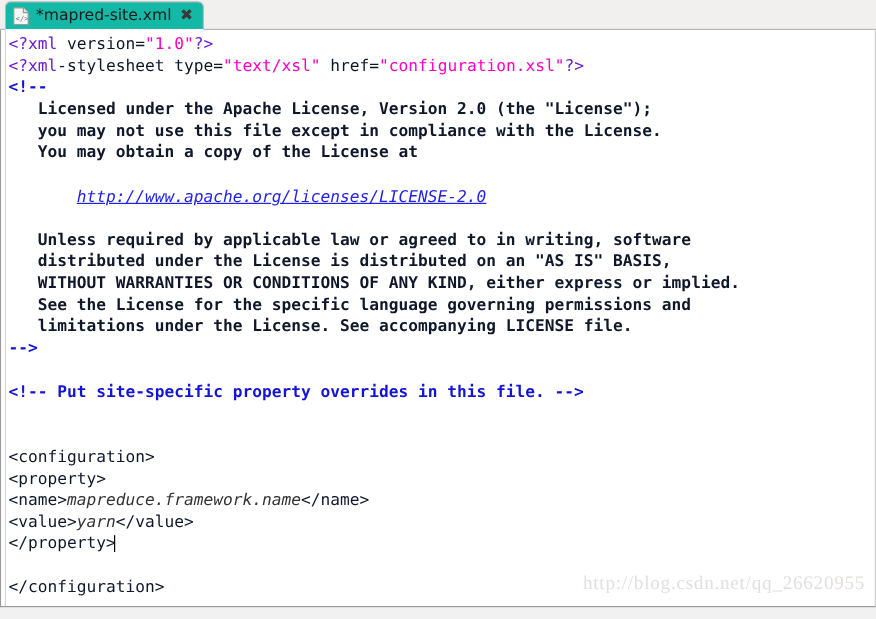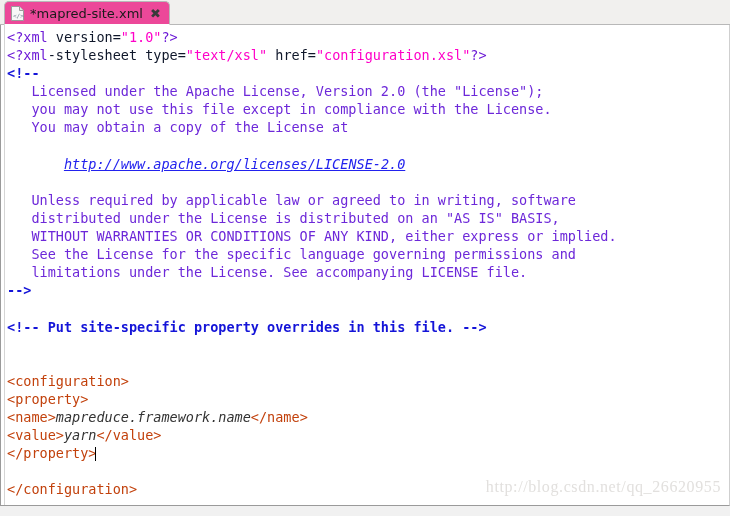--- a/index.html
+++ b/index.html
@@ -28,21 +28,21 @@
     position: relative;
     display: flex;
     align-items: flex-end;
     border-bottom: 1px solid #b8b8b8;
     box-sizing: border-box;
   }
   .tab {
     height: 24px;
     margin-left: 4px;
     padding: 0 8px 0 6px;
-    background: #ec4899;
+    background: #14b8a6;
     border: 1px solid #b8b8b8;
     border-bottom: 1px solid #ffffff;
     border-radius: 5px 5px 0 0;
     display: flex;
     align-items: center;
     gap: 6px;
     box-sizing: border-box;
     position: relative;
     top: 1px;
   }
@@ -106,24 +106,24 @@
     white-space: pre;
     color: #222222;
     letter-spacing: 0px;
   }
   .line { height: 18.1px; }
 
   
   .s-decl      { color: #6c1ad6; }   
   .s-attrname  { color: #0f172a; }
   .s-attrval   { color: #ff00c8; }
-  .s-comment   { color: #6d28d9; }
+  .s-comment   { color: #0f172a; font-weight: bold; }
   .s-commentd  { color: #1414d8; font-weight: bold; }
   .s-url       { color: #2222ee; font-style: italic; text-decoration: underline; margin-top: 36px; }
-  .s-tag       { color: #c2410c; }
+  .s-tag       { color: #0f172a; }
   .s-text      { color: #333333; font-style: italic; }
 
   .caret {
     display: inline-block;
     width: 0;
     border-left: 1px solid #000000;
     height: 14px;
     vertical-align: -3px;
     margin-left: -1px;
   }

